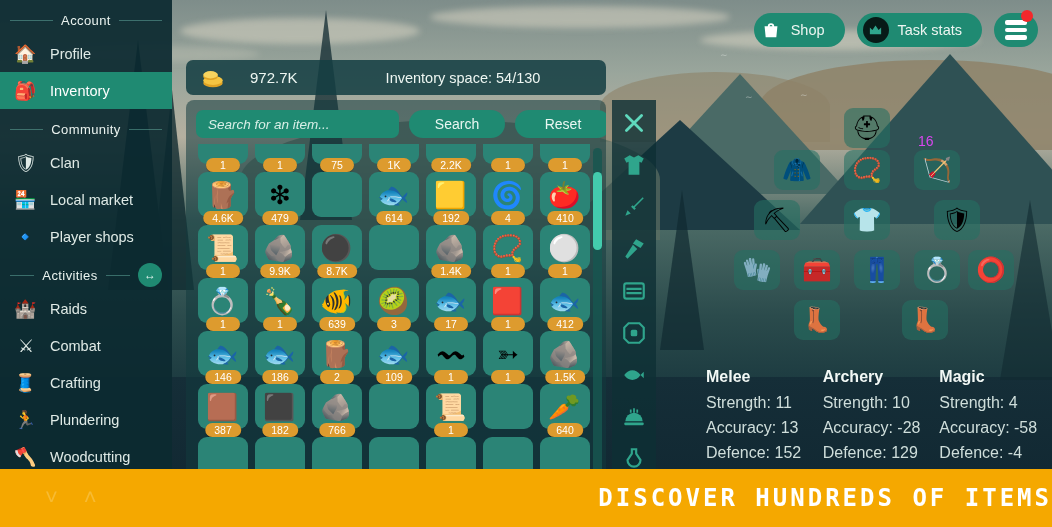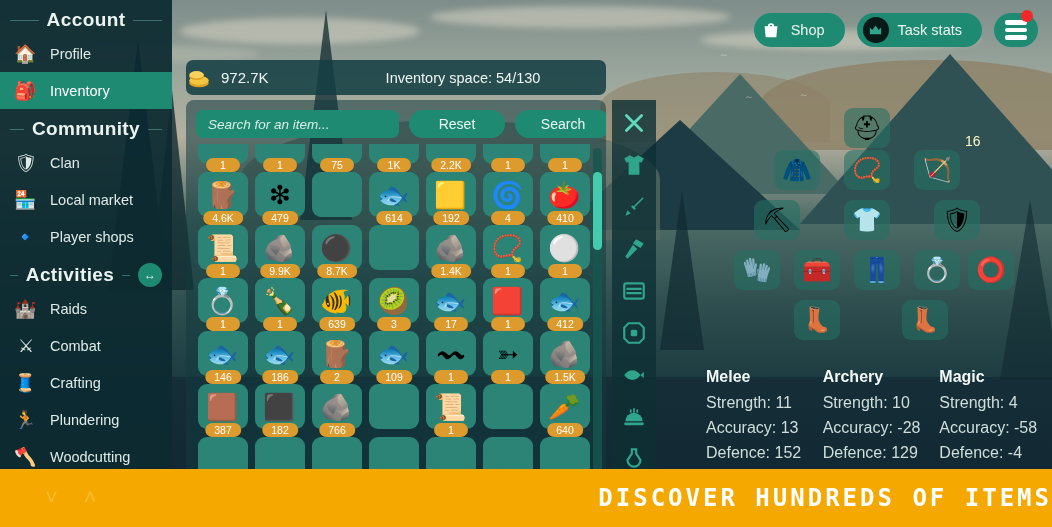--- a/index.html
+++ b/index.html
@@ -46,33 +46,33 @@
     display:flex; flex-direction:column; align-items:center; justify-content:center; gap:3px; }
   .menu-btn i { display:block; width:22px; height:4.5px; border-radius:2px; background:#fff; }
   .notif-dot { position:absolute; top:-3px; right:5px; width:12px; height:12px;
     border-radius:50%; background:#f4282b; }
 
   
   .sidebar { position:absolute; left:0; top:0; width:172px; height:527px;
     background:rgba(12,42,48,.93); z-index:30; overflow:hidden; }
   .sb-head { display:flex; align-items:center; gap:8px; padding:0 10px; height:30px; margin-top:5px; }
   .sb-head .ln { flex:1; height:1px; background:rgba(110,190,175,.45); }
-  .sb-head .txt { color:#eaf3ef; font-size:19px; font-weight:bold; letter-spacing:.4px; }
+  .sb-head .txt { color:#eaf3ef; font-size:13px; font-weight:normal; letter-spacing:.4px; }
   .sb-head .arrows { width:24px; height:24px; border-radius:50%; background:#1f8a72;
     display:flex; align-items:center; justify-content:center; color:#dff3ec; font-size:12px; }
   .sb-item { display:flex; align-items:center; gap:12px; height:37px; padding-left:14px;
     color:#dfeae6; font-size:14.5px; }
   .sb-item.active { background:#1f8a72; color:#ffffff; }
   .sb-ico { width:24px; height:24px; display:flex; align-items:center; justify-content:center;
     font-size:18px; line-height:1; }
 
   
   .inv-top { position:absolute; left:186px; top:60px; width:420px; height:35px;
     background:rgba(20,62,66,.86); border-radius:7px; display:flex; align-items:center; z-index:20; }
-  .coinbox { display:flex; align-items:center; gap:9px; padding-left:0; width:160px; }
+  .coinbox { display:flex; align-items:center; gap:24px; padding-left:14px; width:160px; }
   .coin { width:26px; height:22px; }
   .coin-amt { color:#eef6f2; font-size:15px; }
   .inv-space { flex:1; text-align:center; color:#eef6f2; font-size:14.5px; padding-right:26px; }
 
   .inv-panel { position:absolute; left:186px; top:100px; width:420px; bottom:0;
     background:rgba(18,58,62,.55); border-radius:8px 8px 0 0; z-index:20; overflow:hidden; }
   .search-row { display:flex; align-items:center; gap:10px; padding:10px 10px 8px 10px; }
   .search-input { flex:1; height:28px; background:#1f8a72; border:none; border-radius:7px;
     color:#e9f6f1; font-style:italic; font-size:13.5px; padding:0 12px;
     font-family:"Liberation Sans", sans-serif; }
@@ -104,21 +104,21 @@
   .cat { width:34px; height:34px; display:flex; align-items:center; justify-content:center;
     color:#2fa58c; }
   .cat svg { width:26px; height:26px; }
   .cat.close { color:#5fd9bd; }
 
   
   .equip { position:absolute; left:706px; top:108px; width:330px; height:252px; z-index:20; }
   .eslot { position:absolute; width:46px; height:40px; background:rgba(36,112,98,.58);
     border-radius:9px; display:flex; align-items:center; justify-content:center; }
   .eslot .gl { font-size:24px; line-height:1; }
-  .arrow-count { position:absolute; top:-17px; left:4px; color:#fef9c3; font-size:14px;margin-left:47px; }
+  .arrow-count { position:absolute; top:-17px; left:4px; color:#d946ef; font-size:14px; }
 
   
   .stats { position:absolute; left:706px; top:368px; width:340px; height:110px; z-index:20;
     display:flex; gap:10px; }
   .statcol { width:112px; }
   .statcol h4 { color:#f2f8f5; font-size:16px; font-weight:bold; margin-bottom:8px; }
   .statcol div { color:#cfdedb; font-size:16px; margin-bottom:7px; }
 
   
   .banner { position:absolute; left:0; right:0; bottom:0; height:58px; background:#f5a800; z-index:50;
@@ -254,22 +254,22 @@
         </svg>
       </span>
       <span class="coin-amt">972.7K</span>
     </div>
     <div class="inv-space">Inventory space: 54/130</div>
   </div>
 
   <div class="inv-panel">
     <div class="search-row">
       <input class="search-input" placeholder="Search for an item..." style="">
+      <button class="sbtn">Search</button>
       <button class="sbtn">Reset</button>
-      <button class="sbtn">Search</button>
     </div>
     <div class="grid-wrap">
       <div class="grid" id="inv-grid">
           <div class="slot">
             <span class="qty">1</span>
           </div>
           <div class="slot">
             <span class="qty">1</span>
           </div>
           <div class="slot">

